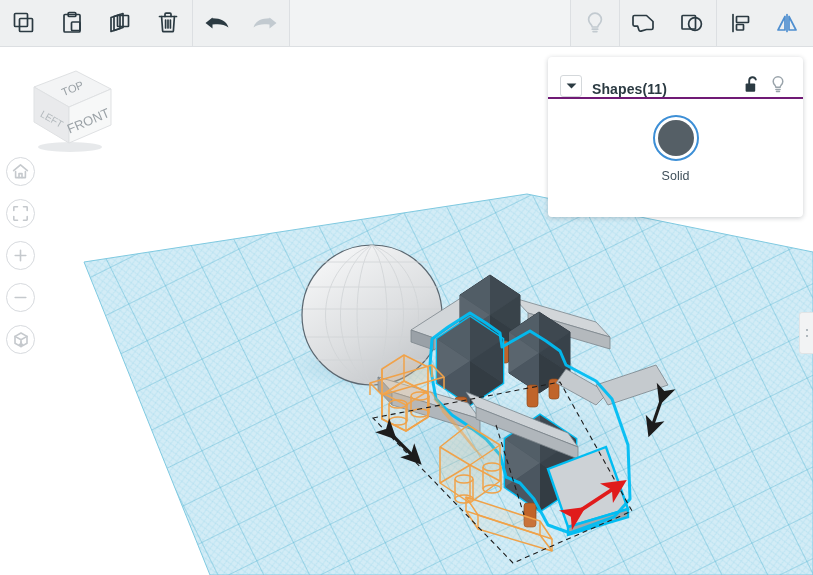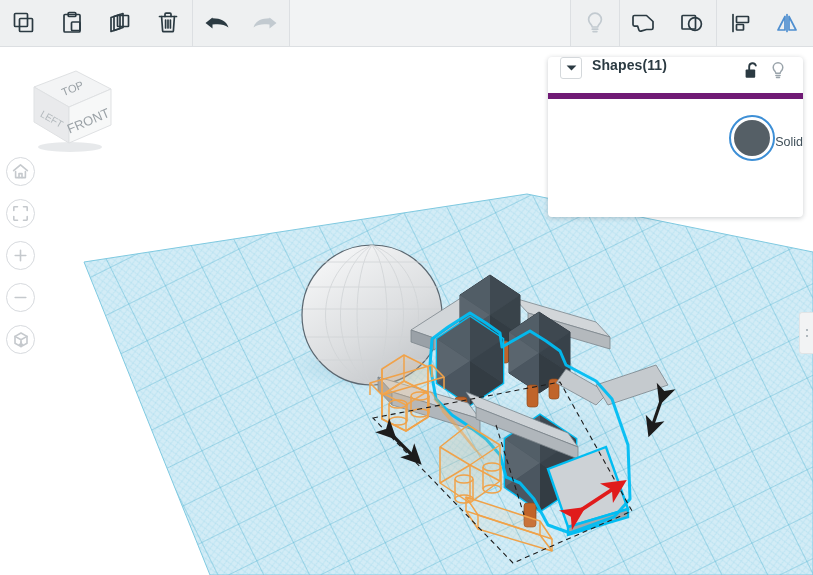--- a/index.html
+++ b/index.html
@@ -57,35 +57,35 @@
   .nav-ico{fill:none;stroke:#c5c9cd;stroke-width:1.6;stroke-linejoin:round;stroke-linecap:round;}
 
   
   #shapes-panel{
     position:absolute;left:548px;top:57px;width:255px;height:160px;
     background:#ffffff;border-radius:4px;
     box-shadow:0 1px 5px rgba(20,30,40,.22);
     z-index:30;overflow:hidden;
   }
   #shapes-header{
-    height:42px;border-bottom:6px solid #701a75;
-    display:flex;align-items:flex-start;padding:0 12px;box-sizing:border-box;
+    height:42px;border-bottom:2px solid #701a75;
+    display:flex;align-items:flex-end;padding:0 12px;box-sizing:border-box;
   }
   #collapse-btn{
     width:22px;height:22px;border:1px solid #d4d8db;border-radius:3px;
     background:#fff;display:flex;align-items:center;justify-content:center;
     cursor:pointer;margin-right:10px;box-sizing:border-box;
   }
   #shapes-title{
     font-size:14px;font-weight:bold;color:#2b3a42;letter-spacing:.1px;flex:1;
   }
   .hdr-ico{width:26px;height:26px;display:flex;align-items:center;justify-content:center;cursor:pointer;}
   #shapes-body{display:flex;padding:16px 0 0 0;}
   .swatch-cell{
-    flex:1;display:flex;flex-direction:row;align-items:center;cursor:pointer;justify-content:flex-end;
+    flex:1;display:flex;flex-direction:column;align-items:center;cursor:pointer;
   }
   .swatch-ring{
     width:46px;height:46px;border-radius:50%;
     display:flex;align-items:center;justify-content:center;box-sizing:border-box;
   }
   .swatch-ring.sel{border:2px solid #3d8fd6;}
   .swatch-ring.unsel{border:2px solid #ffffff;box-shadow:0 0 0 1px #eceef0;}
   .swatch-inner{width:36px;height:36px;border-radius:50%;}
   .swatch-label{margin-top:8px;font-size:12.5px;color:#40505a;}
 

